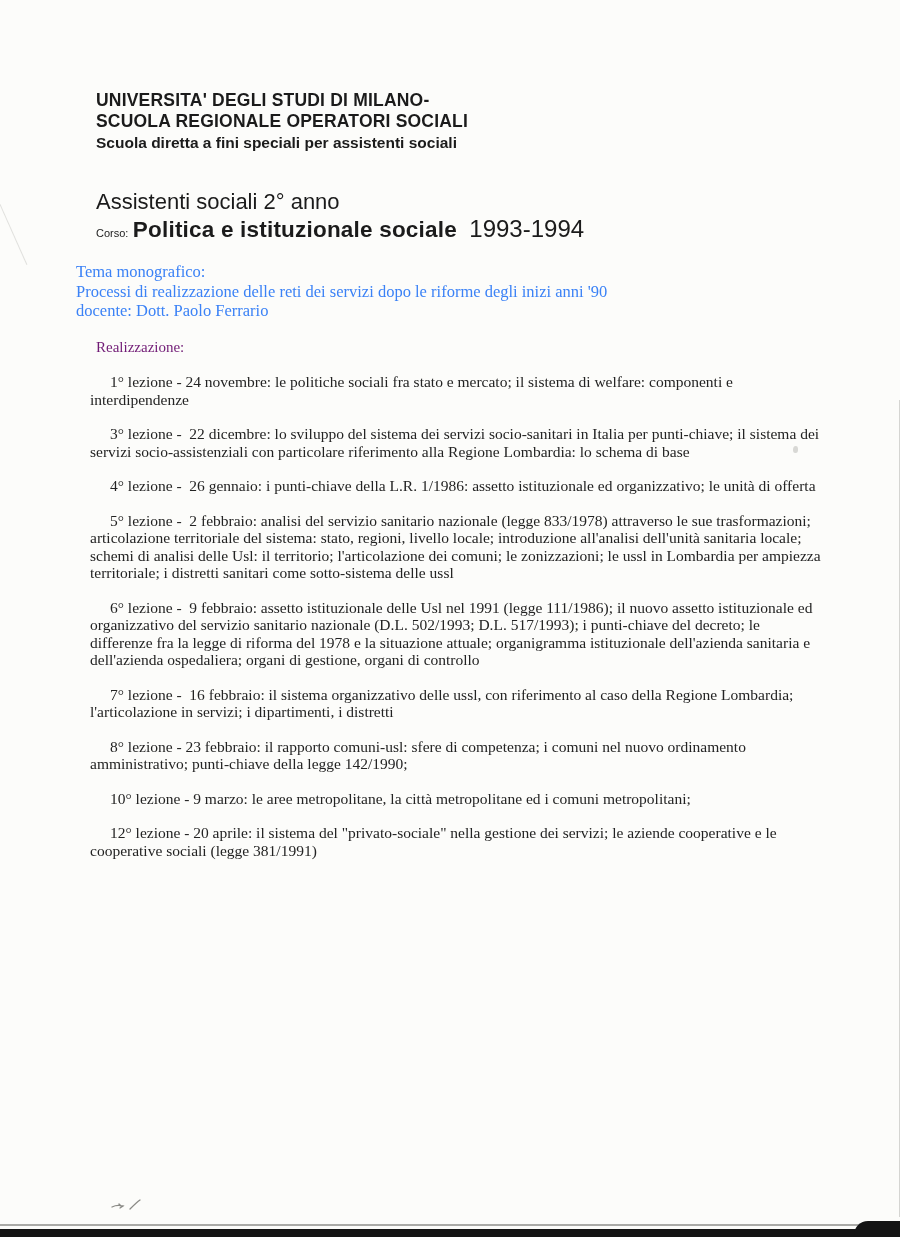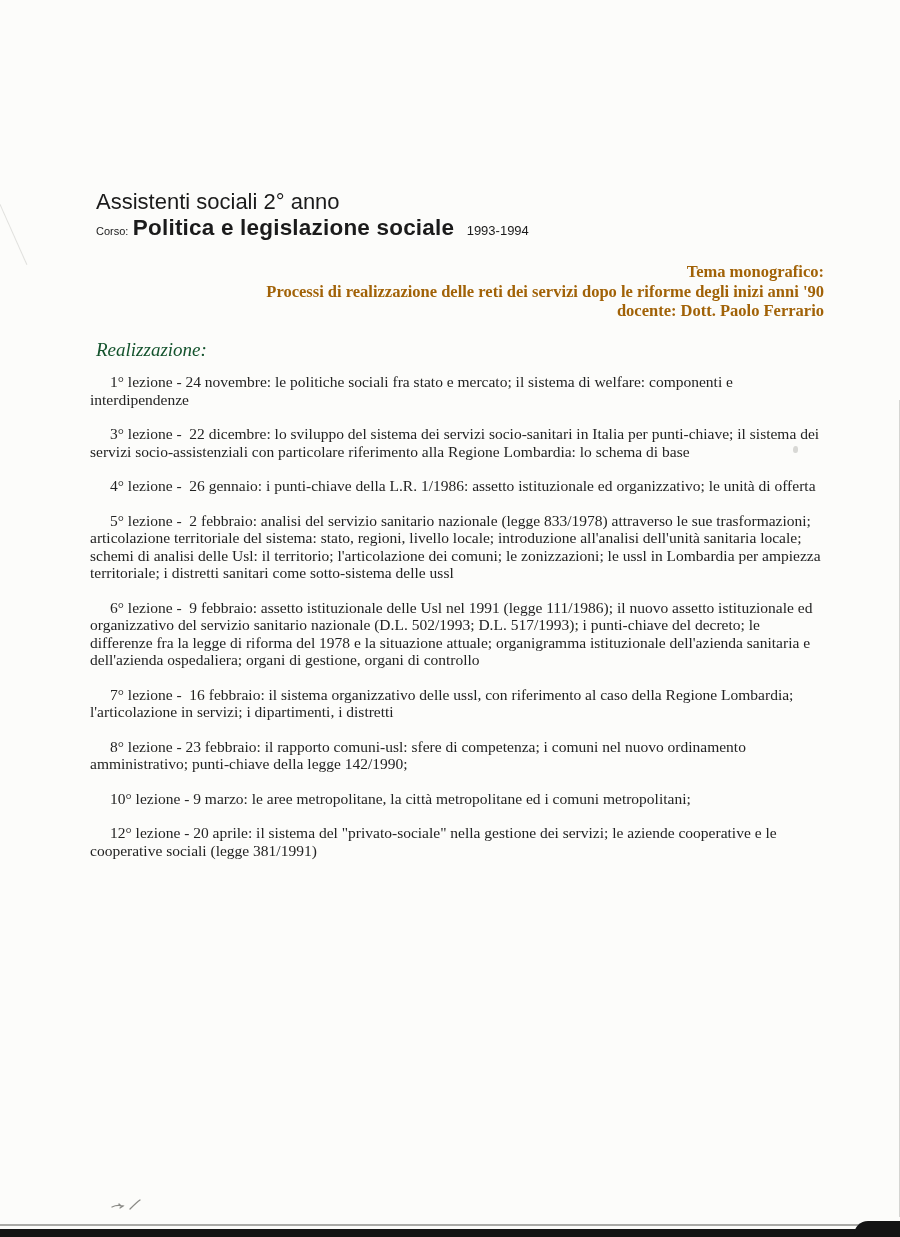--- a/index.html
+++ b/index.html
@@ -52,45 +52,43 @@
   .course-line { white-space: nowrap; }
   .course-label {
     font-size: 11px;
   }
   .course-title {
     font-size: 22.5px;
     font-weight: bold;
     letter-spacing: 0.2px;
   }
   .course-year {
-    font-size: 13px;
+    font-size: 24px;
     margin-left: 8px;
   }
 
   
   .theme-block {
     position: absolute;
     left: 76px;
     top: 262px;
     width: 748px;
-    text-align: right;
+    text-align: left;
     font-size: 16.5px;
     line-height: 19.5px;
-    color: #a16207;
-    font-weight: bold;
+    color: #3b82f6;
   }
 
   
   .section-heading {
     position: absolute;
     left: 96px;
     top: 339px;
-    font-size: 19px;
-    color: #14532d;
-    font-style: italic;
+    font-size: 15px;
+    color: #701a75;
   }
   .lessons {
     position: absolute;
     left: 76px;
     top: 373px;
     width: 748px;
   }
   .lessons p {
     margin: 0 0 17px 14px;
     font-size: 15.5px;
@@ -162,26 +160,31 @@
 </style>
 </head>
 <body>
 
 <div class="page">
 
   <div class="scan-smudge-topleft2"></div>
   <div class="scan-speck"></div>
   <div class="right-edge-line"></div>
 
+  <div class="uni-header">
+    <div class="hline1">UNIVERSITA' DEGLI STUDI DI MILANO-</div>
+    <div class="hline2">SCUOLA REGIONALE OPERATORI SOCIALI</div>
+    <div class="hline3">Scuola diretta a fini speciali per assistenti sociali</div>
+  </div>
 
   <div class="course-block">
     <div class="course-audience">Assistenti sociali 2° anno</div>
     <div class="course-line">
       <span class="course-label">Corso:</span>
-      <span class="course-title">Politica e legislazione sociale</span>
+      <span class="course-title">Politica e istituzionale sociale</span>
       <span class="course-year">1993-1994</span>
     </div>
   </div>
 
   <div class="theme-block">
     <div>Tema monografico:</div>
     <div>Processi di realizzazione delle reti dei servizi dopo le riforme degli inizi anni '90</div>
     <div>docente: Dott. Paolo Ferrario</div>
   </div>
 

